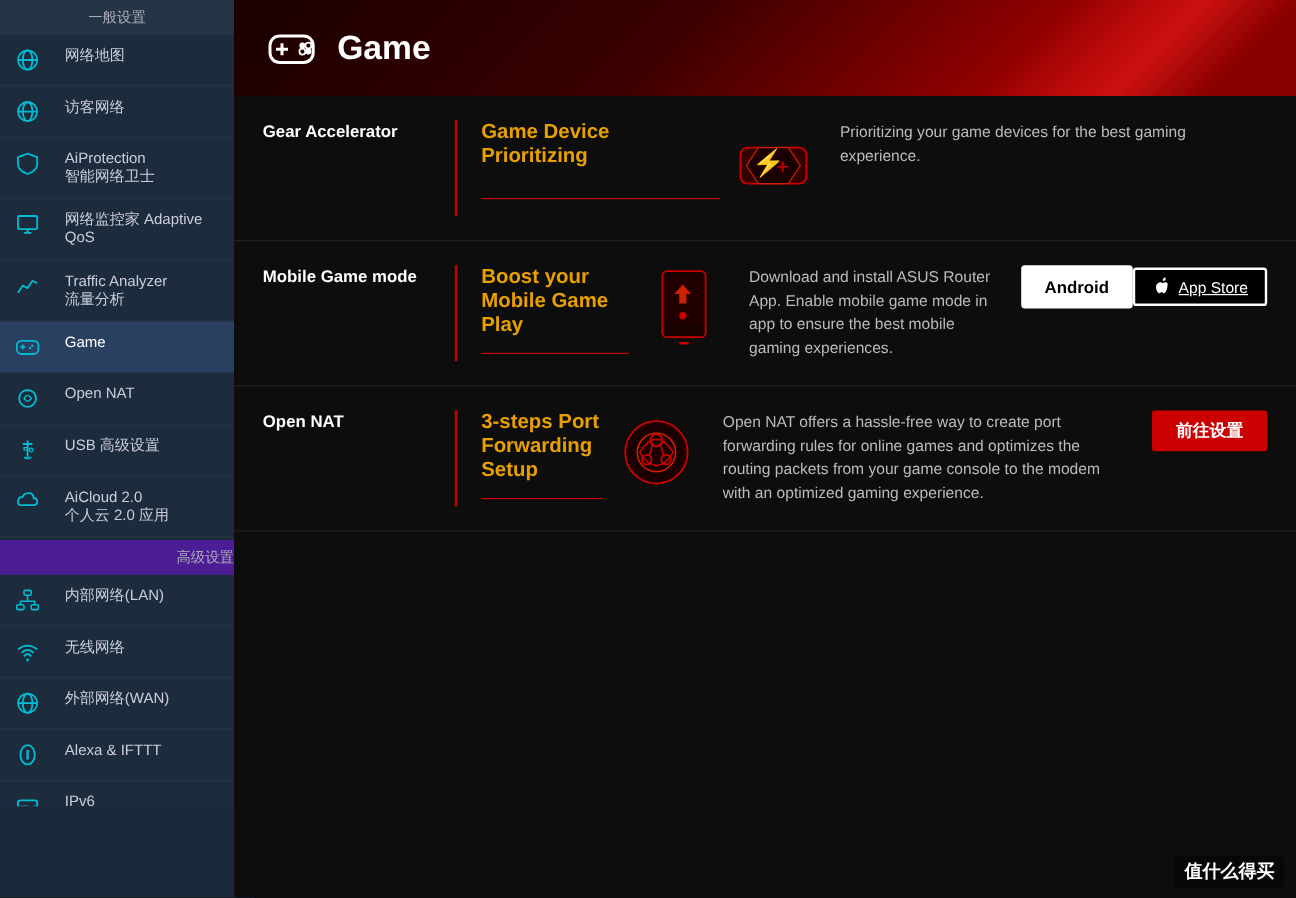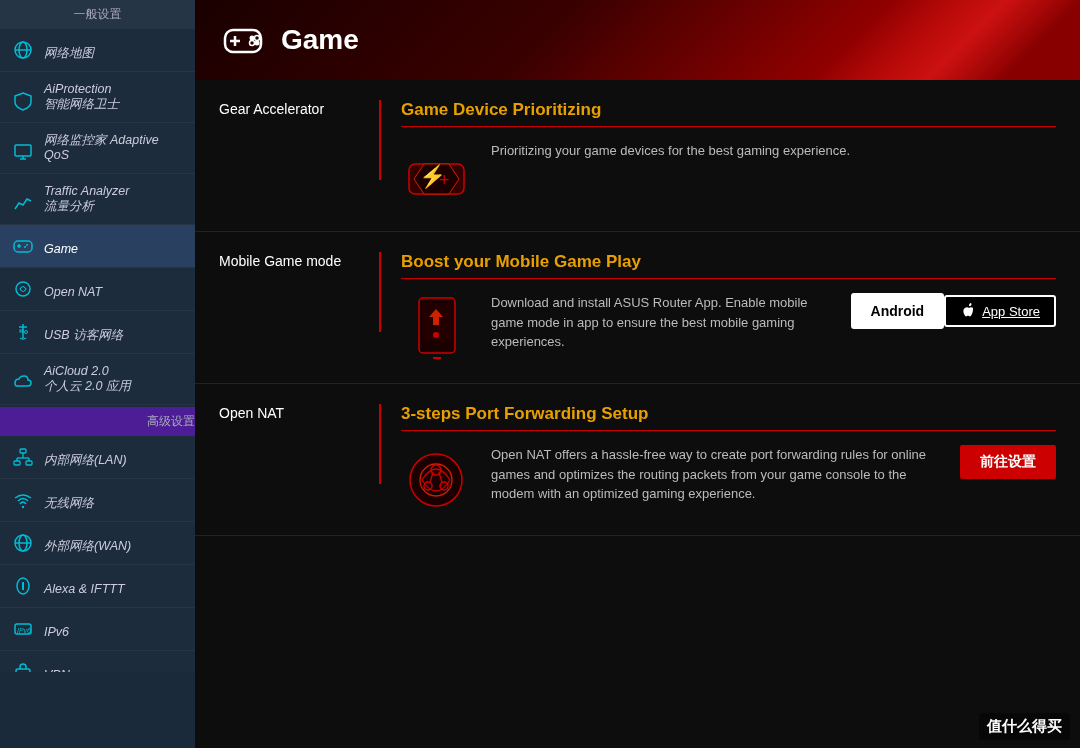--- a/index.html
+++ b/index.html
@@ -26,28 +26,27 @@
     .sidebar-section-label {
       text-align: center;
       color: #aab;
       font-size: 12px;
       padding: 6px 0;
       background: #253545;
     }
 
     .sidebar-item {
       display: flex;
-      align-items: flex-end;
+      align-items: flex-start;
       padding: 10px 12px;
       cursor: pointer;
       border-bottom: 1px solid #253545;
       color: #ccd;
       font-size: 13px;
-      gap: 10px;
-      font-style: italic;
+      gap: 20px;
     }
     .sidebar-item.active {
       background: #2a4060;
       color: #fff;
     }
 
     .sidebar-icon {
       width: 22px;
       height: 22px;
       flex-shrink: 0;
@@ -125,35 +124,34 @@
       padding: 20px 24px;
       gap: 20px;
       align-items: flex-start;
     }
 
     .section-label-col {
       width: 140px;
       flex-shrink: 0;
       color: #fff;
       font-size: 14px;
-      font-weight: normal;
+      font-weight: bold;
       line-height: 1.3;
     }
 
     .section-divider {
       width: 2px;
       background: #cc0000;
       min-height: 80px;
       flex-shrink: 0;
     }
 
     .section-content {
       flex: 1;
       display: flex;
-      flex-direction: column;
       gap: 10px;
     }
 
     .section-title {
       color: #e8a000;
       font-size: 17px;
       font-weight: bold;
       border-bottom: 1px solid #cc0000;
       padding-bottom: 6px;
       margin-bottom: 4px;
@@ -284,20 +282,30 @@
     <div class="sidebar-icon">
       <svg width="20" height="20" viewBox="0 0 20 20">
           <circle cx="10" cy="10" r="8" fill="none" stroke="#00bcd4" stroke-width="1.5"></circle>
           <ellipse cx="10" cy="10" rx="4" ry="8" fill="none" stroke="#00bcd4" stroke-width="1.5"></ellipse>
           <line x1="2" y1="10" x2="18" y2="10" stroke="#00bcd4" stroke-width="1.5"></line>
         </svg>
     </div>
     <span class="label">网络地图</span>
   </div>
 
+  <div class="sidebar-item">
+    <div class="sidebar-icon">
+      <svg width="20" height="20" viewBox="0 0 20 20">
+          <circle cx="10" cy="10" r="8" fill="none" stroke="#00bcd4" stroke-width="1.5"></circle>
+          <ellipse cx="10" cy="10" rx="4" ry="8" fill="none" stroke="#00bcd4" stroke-width="1.5"></ellipse>
+          <line x1="2" y1="10" x2="18" y2="10" stroke="#00bcd4" stroke-width="1.5"></line>
+        </svg>
+    </div>
+    <span class="label">访客网络</span>
+  </div>
 
   <div class="sidebar-item">
     <div class="sidebar-icon">
       <svg width="20" height="20" viewBox="0 0 20 20">
           <path d="M10 2 L18 5 L18 11 Q18 16 10 19 Q2 16 2 11 L2 5 Z" fill="none" stroke="#00bcd4" stroke-width="1.5"></path>
         </svg>
     </div>
     <span class="label">AiProtection<br>智能网络卫士</span>
   </div>
 
@@ -347,21 +355,21 @@
   <div class="sidebar-item">
     <div class="sidebar-icon">
       <svg width="20" height="20" viewBox="0 0 20 20">
           <line x1="10" y1="2" x2="10" y2="16" stroke="#00bcd4" stroke-width="1.5"></line>
           <line x1="6" y1="5" x2="14" y2="5" stroke="#00bcd4" stroke-width="1.5"></line>
           <rect x="7" y="8" width="3" height="2" fill="none" stroke="#00bcd4" stroke-width="1"></rect>
           <circle cx="13" cy="10" r="1.5" fill="none" stroke="#00bcd4" stroke-width="1"></circle>
           <path d="M7 16 Q10 18 13 16" fill="none" stroke="#00bcd4" stroke-width="1.5"></path>
         </svg>
     </div>
-    <span class="label">USB 访客网络</span>
+    <span class="label">USB 高级设置</span>
   </div>
 
   <div class="sidebar-item">
     <div class="sidebar-icon">
       <svg width="22" height="22" viewBox="0 0 22 22">
           <path d="M5 14 Q3 14 3 11 Q3 7 7 7 Q8 4 12 4 Q16 4 16 8 Q19 8 19 11 Q19 14 16 14Z" fill="none" stroke="#00bcd4" stroke-width="1.5"></path>
         </svg>
     </div>
     <span class="label">AiCloud 2.0<br>个人云 2.0 应用</span>
   </div>

